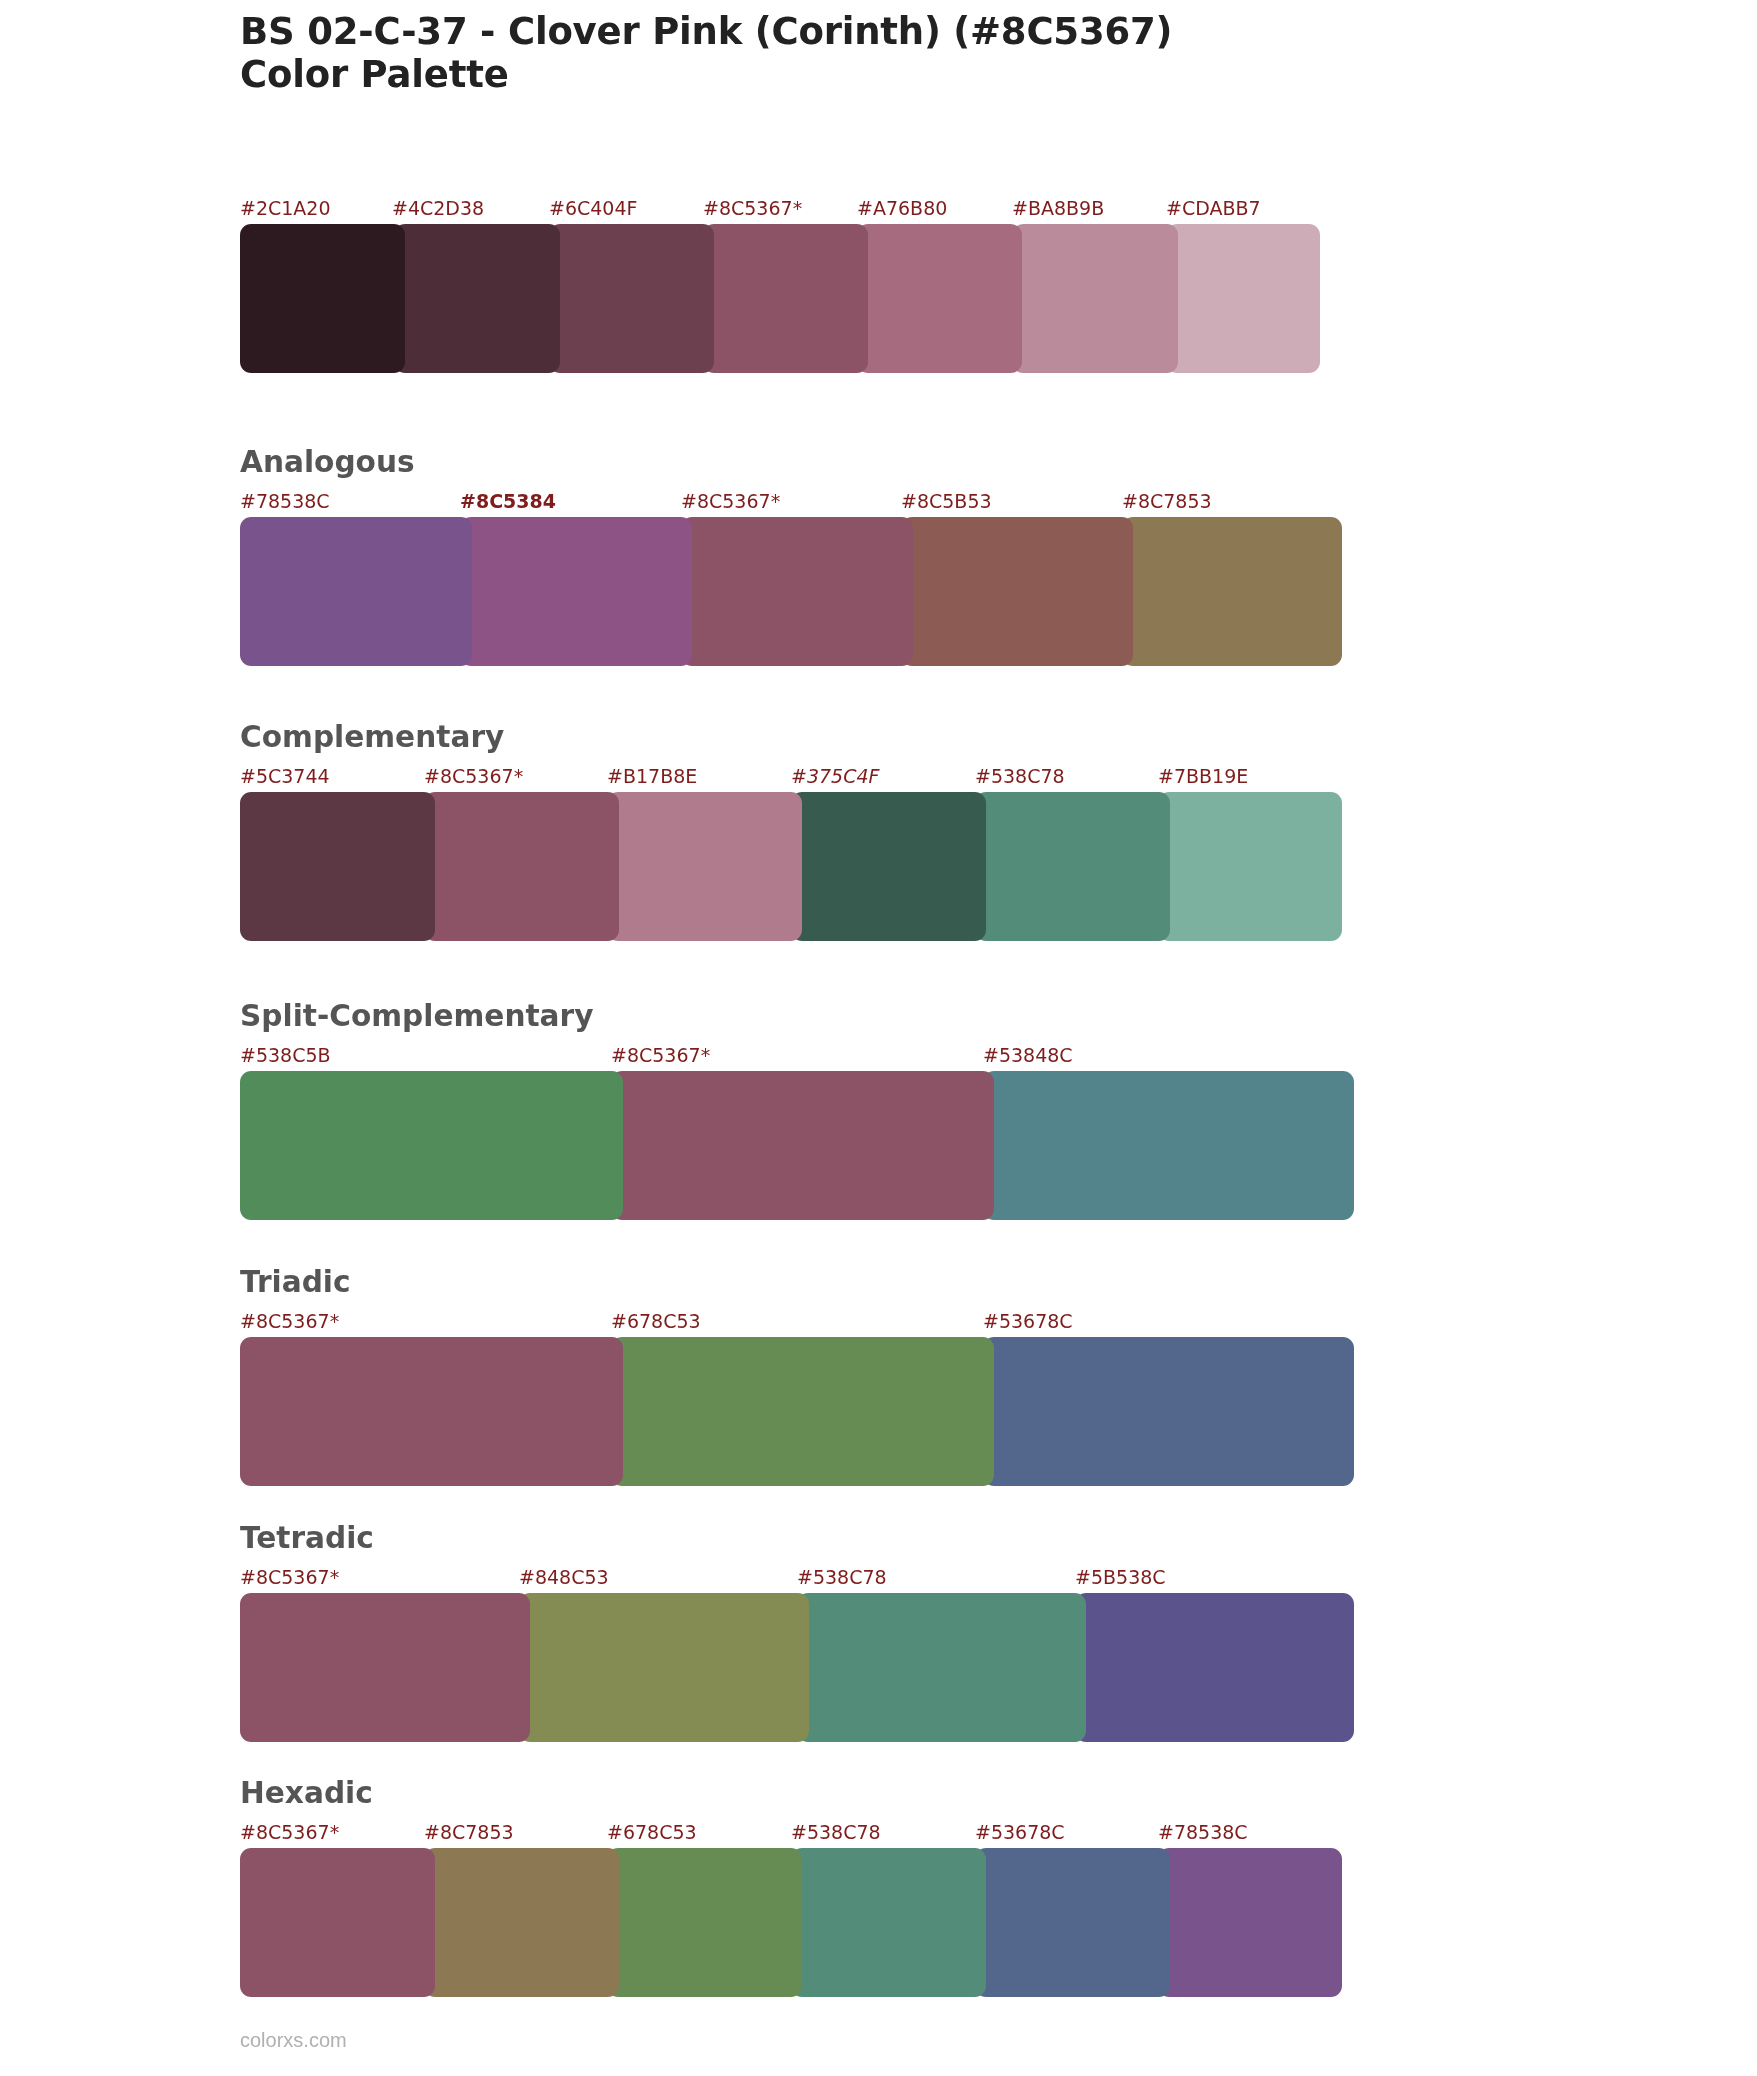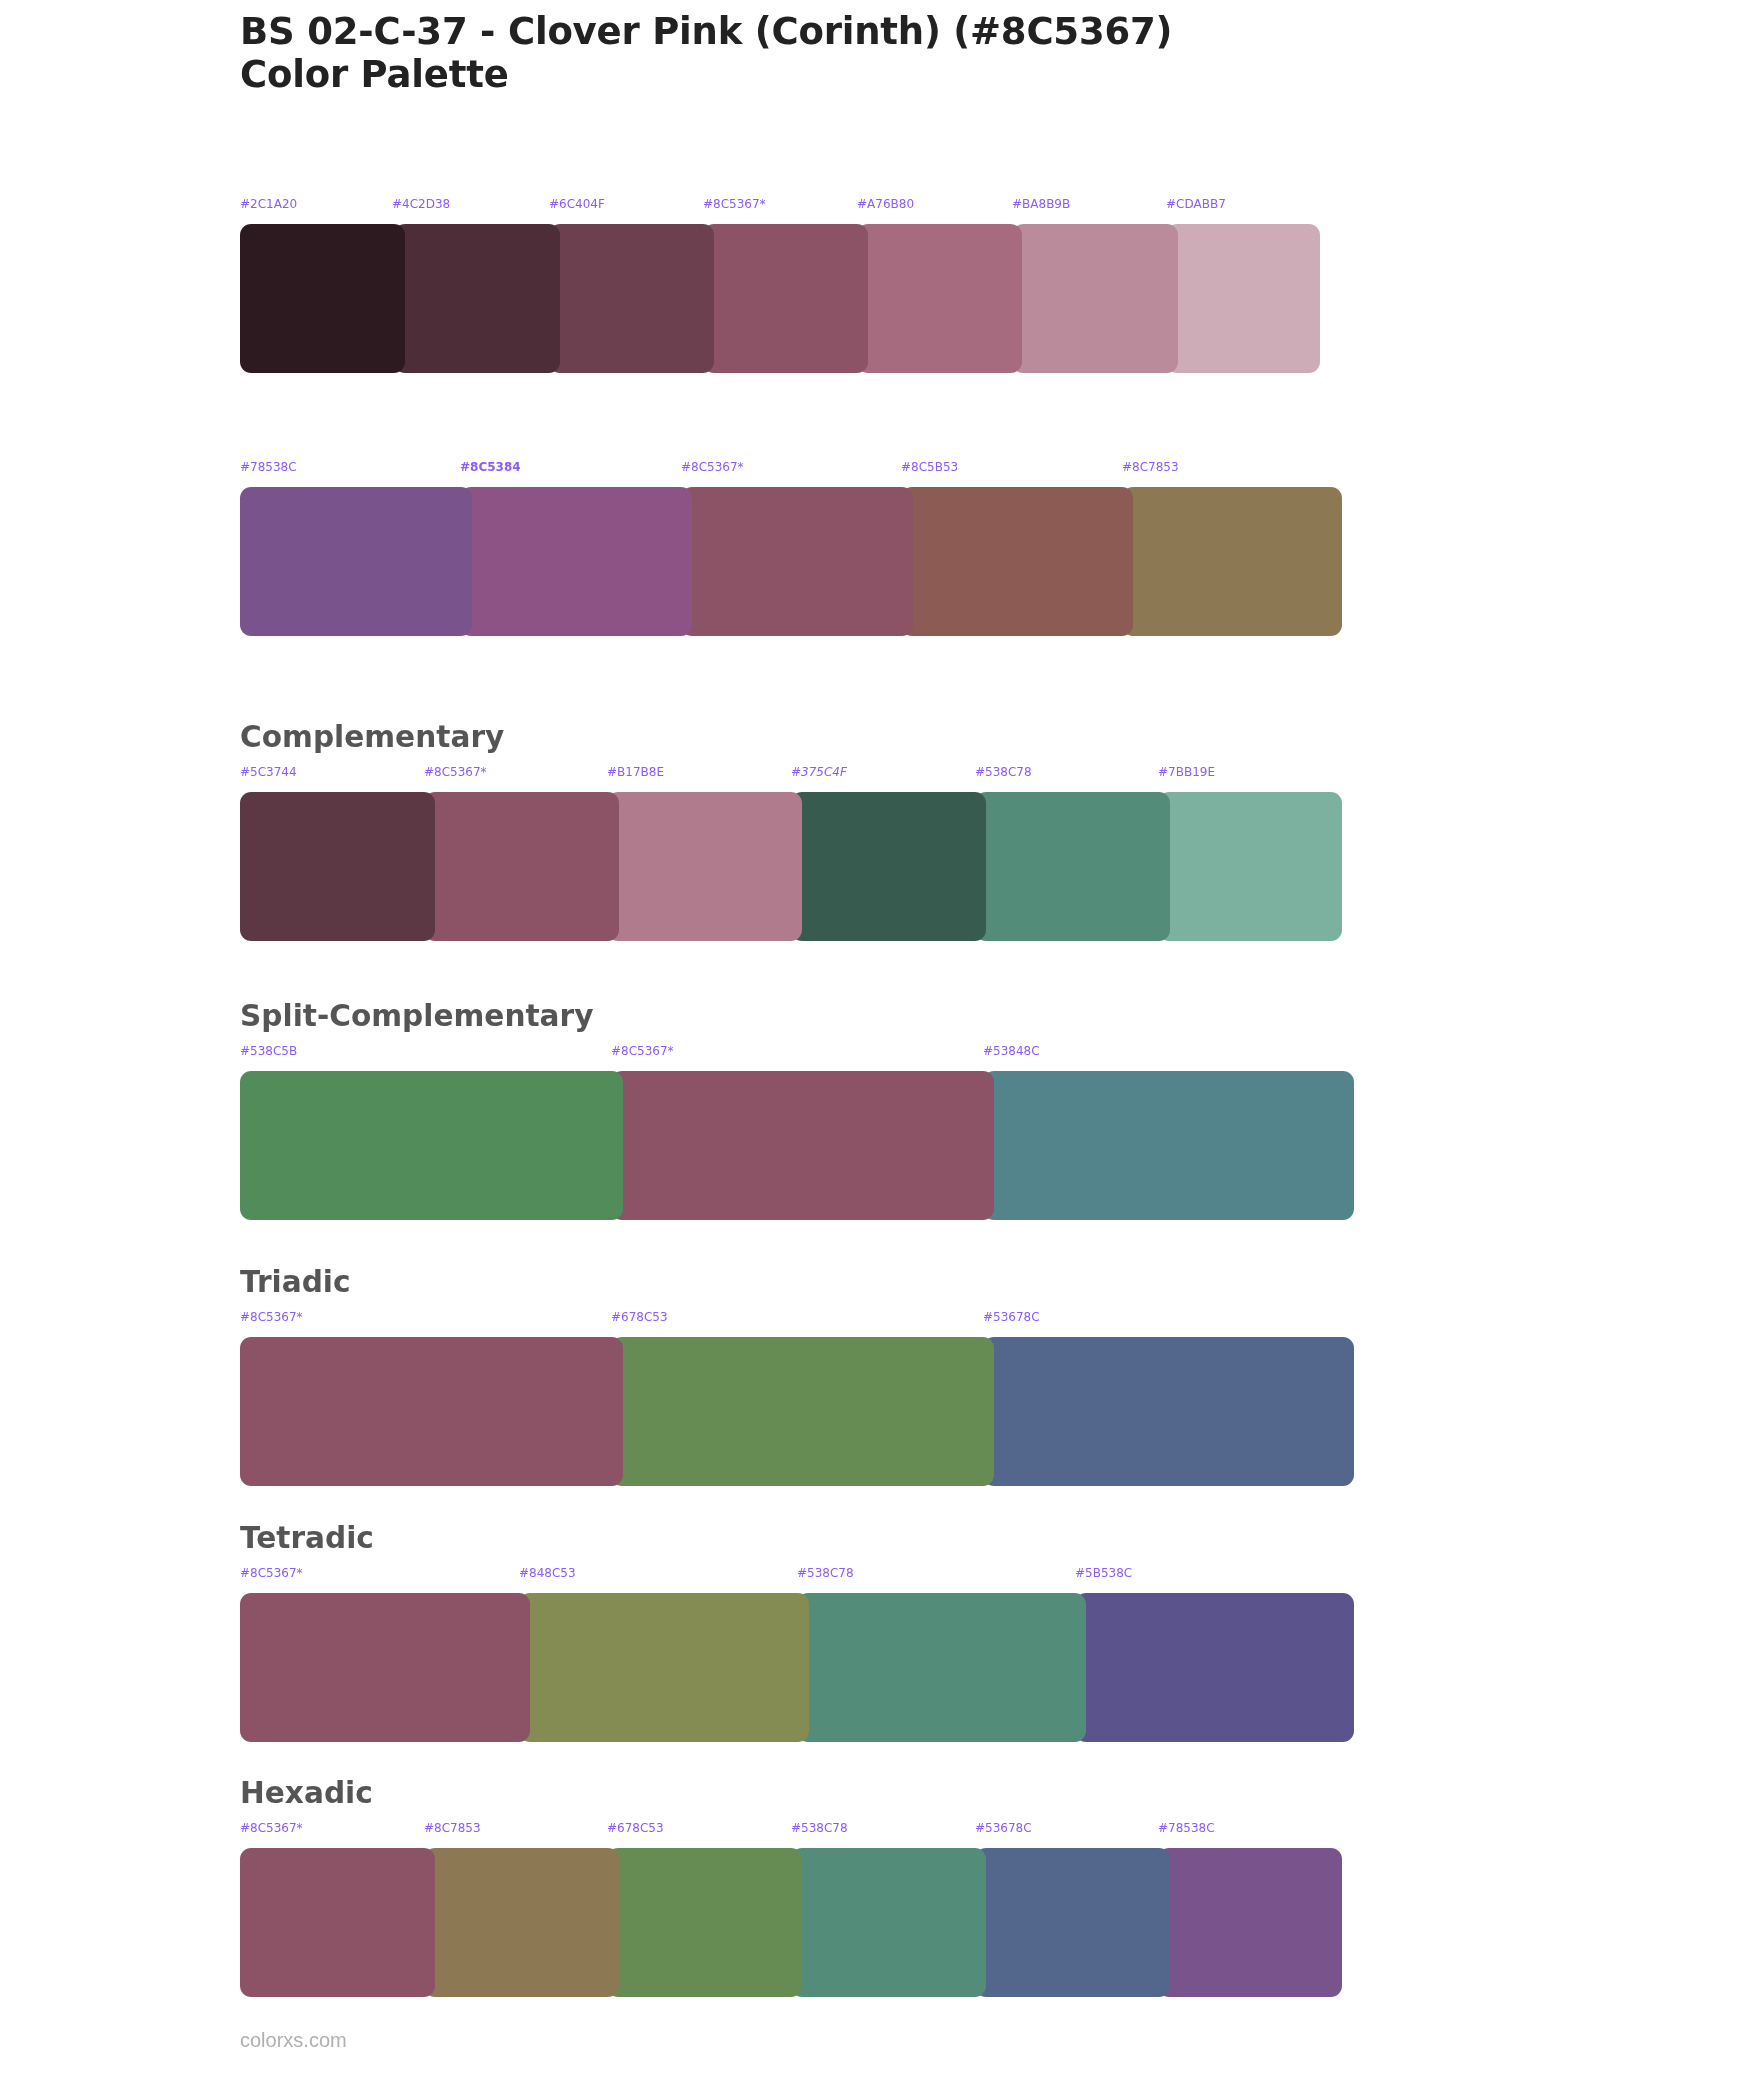--- a/index.html
+++ b/index.html
@@ -55,23 +55,23 @@
   }
   .labels-row {
     position: relative;
     height: 24px;
     margin-top: 12px;
   }
   .swatch-label {
     position: absolute;
     top: 0;
     font-family: "DejaVu Sans", sans-serif;
-    font-size: 12px;
+    font-size: 19px;
     font-weight: normal;
-    color: #8b5cf6;
+    color: #7f1d1d;
     white-space: nowrap;
   }
   .bar {
     position: relative;
     margin-top: 3.2px;
     height: 149px;
   }
   .swatch {
     position: absolute;
     top: 0;
@@ -116,20 +116,21 @@
           <div class="swatch" title="#2C1A20" style="left: 0px; width: 165px; background: rgb(44, 26, 32); z-index: 7;"></div>
           <div class="swatch" title="#4C2D38" style="left: 154px; width: 166px; background: rgb(76, 45, 56); z-index: 6;"></div>
           <div class="swatch" title="#6C404F" style="left: 309px; width: 165px; background: rgb(108, 64, 79); z-index: 5;"></div>
           <div class="swatch" title="#8C5367*" style="left: 463px; width: 165px; background: rgb(140, 83, 103); z-index: 4;"></div>
           <div class="swatch" title="#A76B80" style="left: 617px; width: 165px; background: rgb(167, 107, 128); z-index: 3;"></div>
           <div class="swatch" title="#BA8B9B" style="left: 772px; width: 166px; background: rgb(186, 139, 155); z-index: 2;"></div>
           <div class="swatch" title="#CDABB7" style="left: 926px; width: 154px; background: rgb(205, 171, 183); z-index: 1;"></div>
         </div>
       </div>
       <div class="section" style="top: 448px;">
+        <div class="section-heading">Analogous</div>
         <div class="labels-row" style="width: 1102px;">
           <div class="swatch-label" style="left: 0px;">#78538C</div>
           <div class="swatch-label" style="left: 220px; font-weight: bold;">#8C5384</div>
           <div class="swatch-label" style="left: 441px;">#8C5367*</div>
           <div class="swatch-label" style="left: 661px;">#8C5B53</div>
           <div class="swatch-label" style="left: 882px;">#8C7853</div>
         </div>
         <div class="bar" style="width: 1102px; height: 149px;">
           <div class="swatch" title="#78538C" style="left: 0px; width: 232px; background: rgb(120, 83, 140); z-index: 5;"></div>
           <div class="swatch" title="#8C5384" style="left: 220px; width: 232px; background: rgb(140, 83, 132); z-index: 4;"></div>

